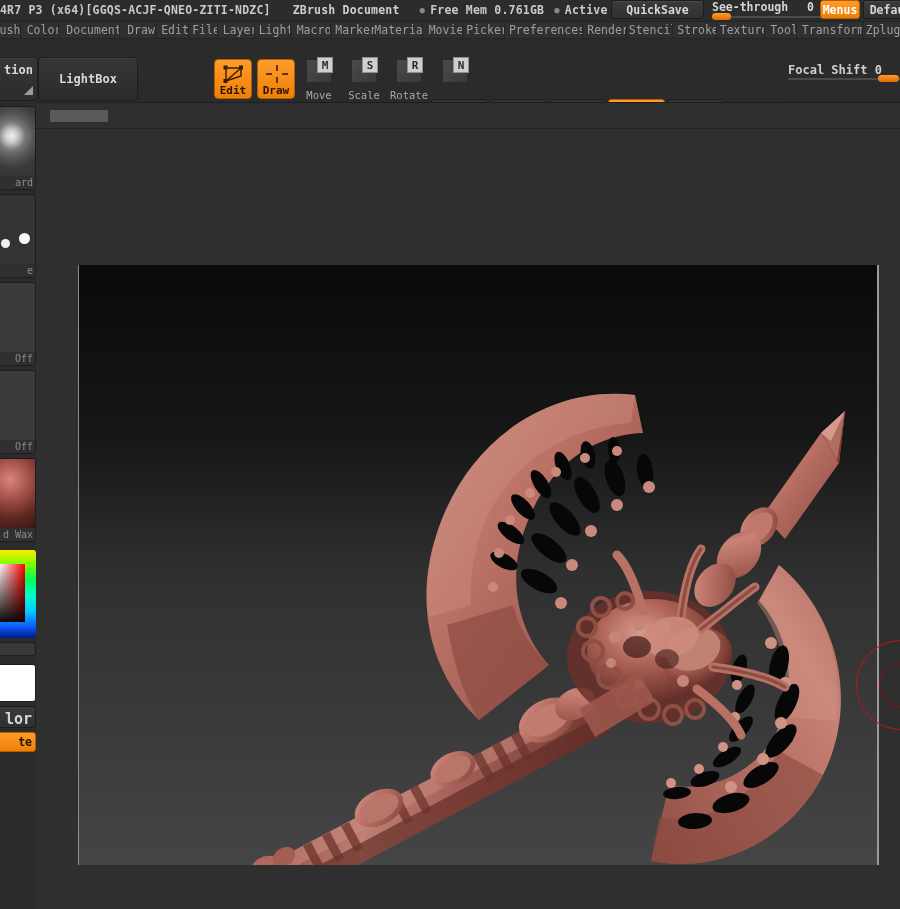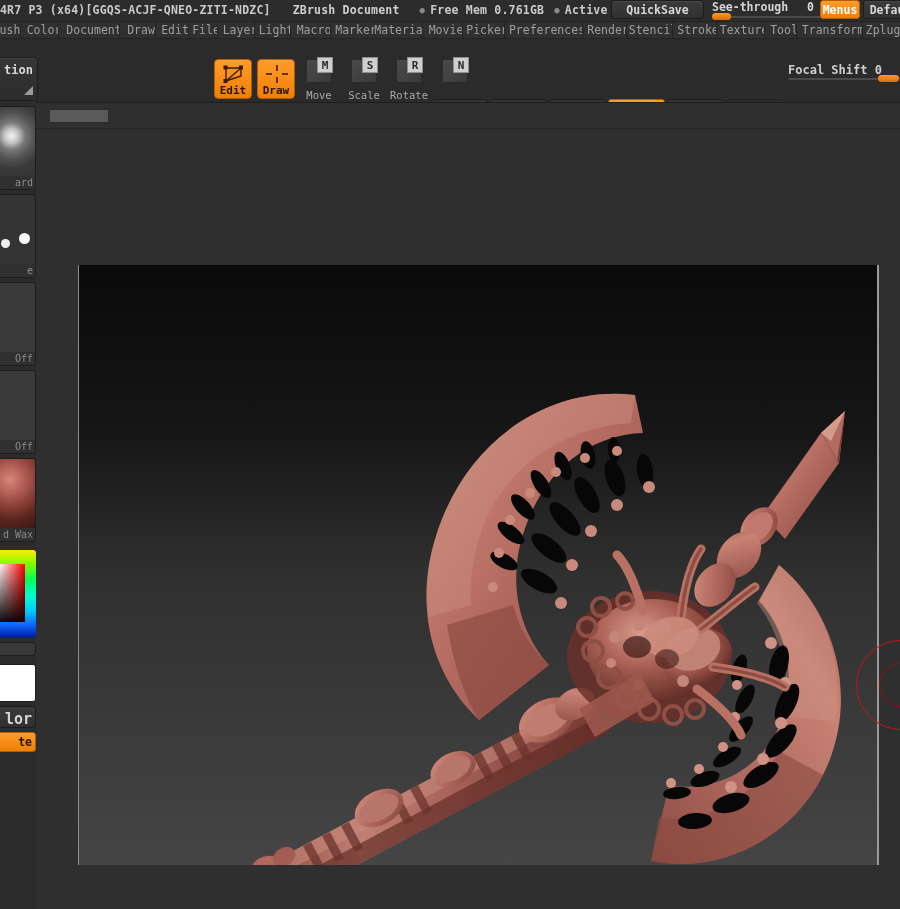--- a/index.html
+++ b/index.html
@@ -267,20 +267,21 @@
       <div class="menu-item" style="left: 862px; width: 56px;">Zplugin</div>
     </div>
 
   <div class="toolbar">
 
     <div class="tbbtn brush-sel">
       <span class="lbl">tion</span>
       <span class="tri"></span>
     </div>
 
+    <div class="tbbtn lightbox-btn">LightBox</div>
 
 
     <div class="tbbtn editdraw ed-edit tool-orange">
       <span class="ed-glyph">
         <svg width="38" height="22" viewBox="0 0 38 22">
           <polyline points="11,18 11,5 26,5 26,13 11,18" fill="none" stroke="#3a1c00" stroke-width="1.4"></polyline>
           <line x1="11" y1="18" x2="26" y2="5" stroke="#3a1c00" stroke-width="1.4"></line>
           <rect x="8.5" y="2.5" width="4" height="4" fill="#3a1c00"></rect>
           <rect x="24" y="2.5" width="4" height="4" fill="#3a1c00"></rect>
           <rect x="8.5" y="16" width="4" height="4" fill="#3a1c00"></rect>

